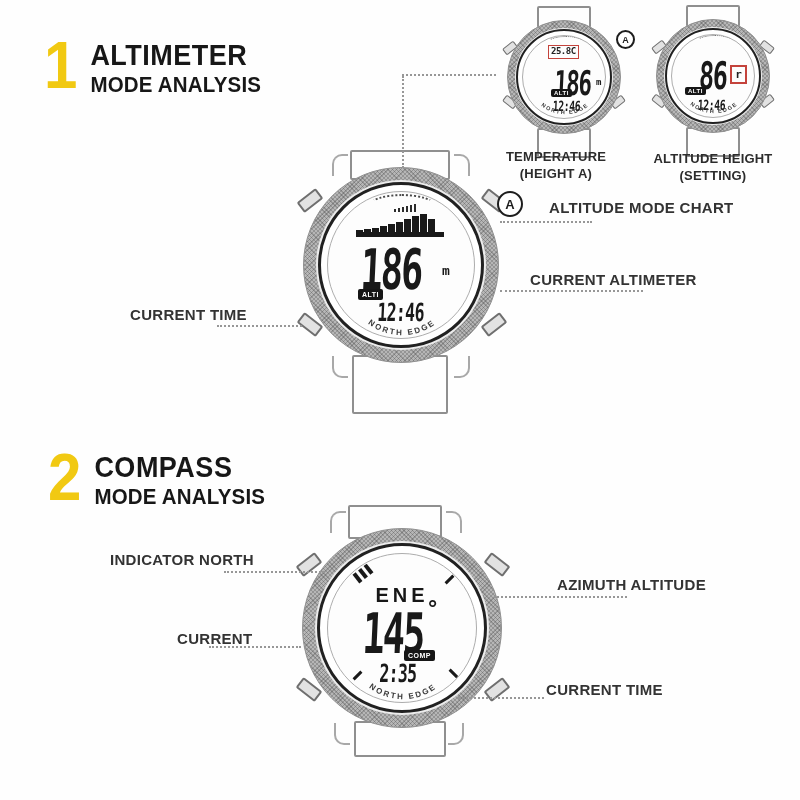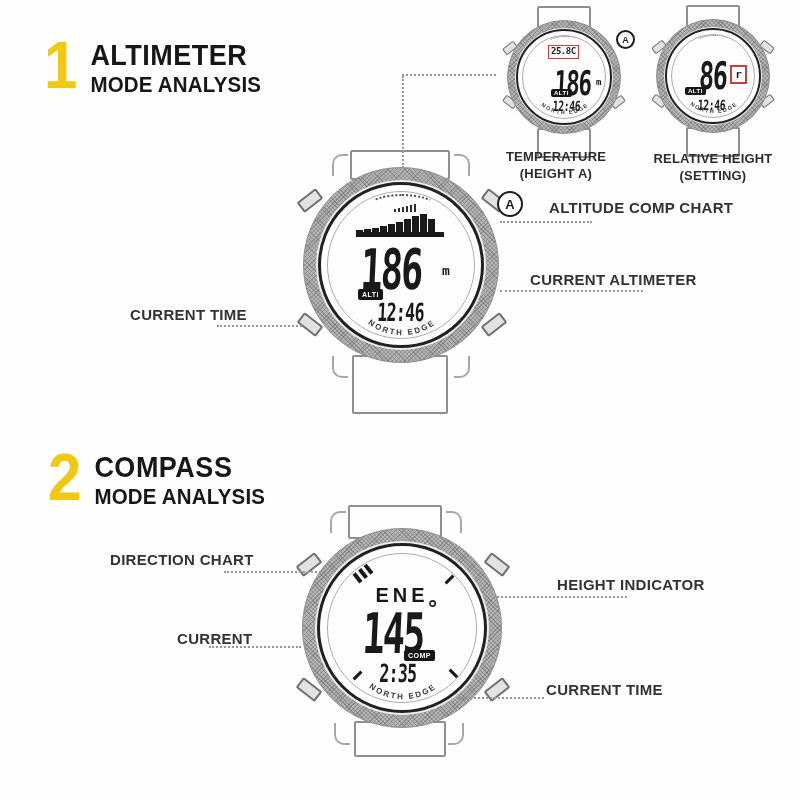--- a/index.html
+++ b/index.html
@@ -208,25 +208,25 @@
       <svg class="brand-arc" style="left:7px;top:64px;" width="70" height="18" viewBox="0 0 70 18">
         <defs>
             <path id="arc-d" d="M8,3 A38,38 0 0,0 62,3" fill="none"></path>
           </defs>
         <text font-size="5.5" letter-spacing="1.5"><textPath href="#arc-d" xlink:href="#arc-d" startOffset="50%" text-anchor="middle">NORTH EDGE</textPath></text>
       </svg>
     </div>
   </div>
 </div>
 <div class="caption" style="left:647px;top:150px;width:132px;">
-  <div>RELATIVE HEIGHT</div>
+  <div>ALTITUDE HEIGHT</div>
   <div>(SETTING)</div>
 </div>
 
-<div class="ann" style="left:549px;top:199px;">ALTITUDE COMP CHART</div>
+<div class="ann" style="left:549px;top:199px;">ALTITUDE MODE CHART</div>
 <div class="dot-h" style="left:500px;top:221px;width:92px;"></div>
 
 <div class="ann" style="left:530px;top:271px;">CURRENT ALTIMETER</div>
 <div class="dot-h" style="left:500px;top:290px;width:143px;"></div>
 
 <div class="ann" style="left:130px;top:306px;">CURRENT TIME</div>
 <div class="dot-h" style="left:217px;top:325px;width:85px;"></div>
 
 <div class="sec-head" style="left:48px;top:450px;">
   <div class="sec-num">2</div>
@@ -266,23 +266,23 @@
       <svg class="brand-arc" style="left:25px;top:126px;" width="100" height="26" viewBox="0 0 100 26">
         <defs>
             <path id="arc-b" d="M12,4 A55,55 0 0,0 88,4" fill="none"></path>
           </defs>
         <text font-size="8" letter-spacing="2"><textPath href="#arc-b" xlink:href="#arc-b" startOffset="50%" text-anchor="middle">NORTH EDGE</textPath></text>
       </svg>
     </div>
   </div>
 </div>
 
-<div class="ann" style="left:110px;top:551px;">DIRECTION CHART</div>
+<div class="ann" style="left:110px;top:551px;">INDICATOR NORTH</div>
 <div class="dot-h" style="left:224px;top:571px;width:100px;"></div>
 
-<div class="ann" style="left:557px;top:576px;">HEIGHT INDICATOR</div>
+<div class="ann" style="left:557px;top:576px;">AZIMUTH ALTITUDE</div>
 <div class="dot-h" style="left:494px;top:596px;width:133px;"></div>
 
 <div class="ann" style="left:177px;top:630px;">CURRENT</div>
 <div class="dot-h" style="left:209px;top:646px;width:92px;"></div>
 
 <div class="ann" style="left:546px;top:681px;">CURRENT TIME</div>
 <div class="dot-h" style="left:458px;top:697px;width:86px;"></div>
 
 </body></html>

